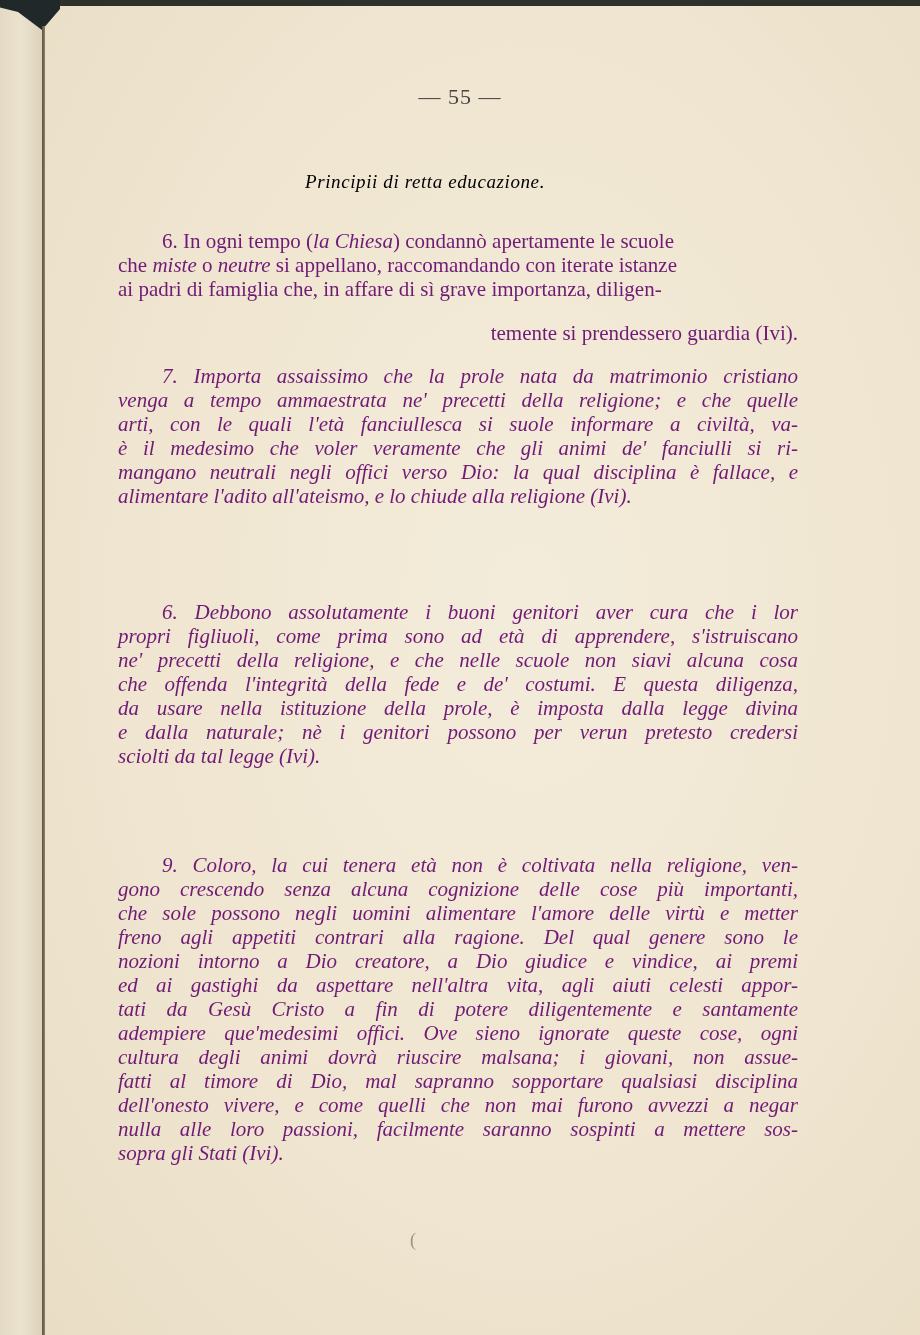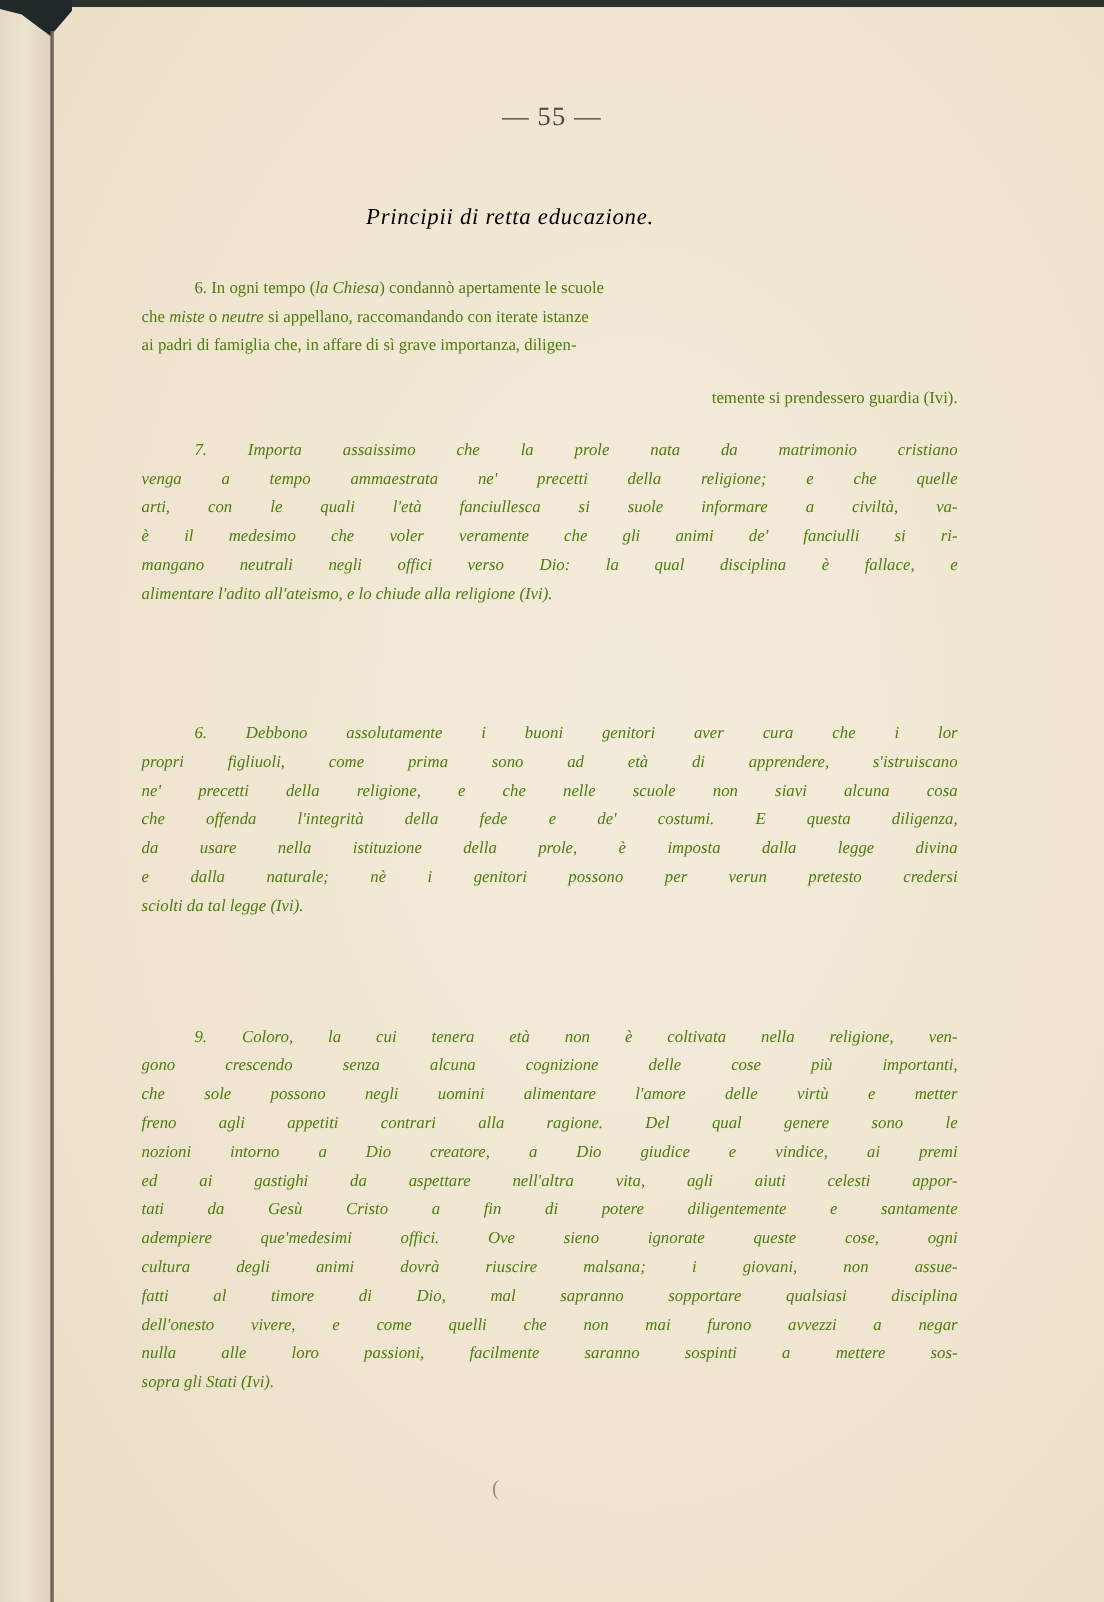--- a/index.html
+++ b/index.html
@@ -65,23 +65,23 @@
       font-style: italic;
       font-size: 19px;
       color: #000000;
       letter-spacing: 0.6px;
     }
     .body-text {
       position: absolute;
       left: 118px;
       width: 680px;
       font-family: "Liberation Serif", serif;
-      font-size: 14px;
+      font-size: 21px;
       line-height: 24px;
-      color: #4d7c0f;
+      color: #701a75;
       text-align: justify;
       text-align-last: left;
     }
     .line {
       display: block;
       text-align: justify;
       text-align-last: justify;
       white-space: nowrap;
       font-style: italic;
     }

